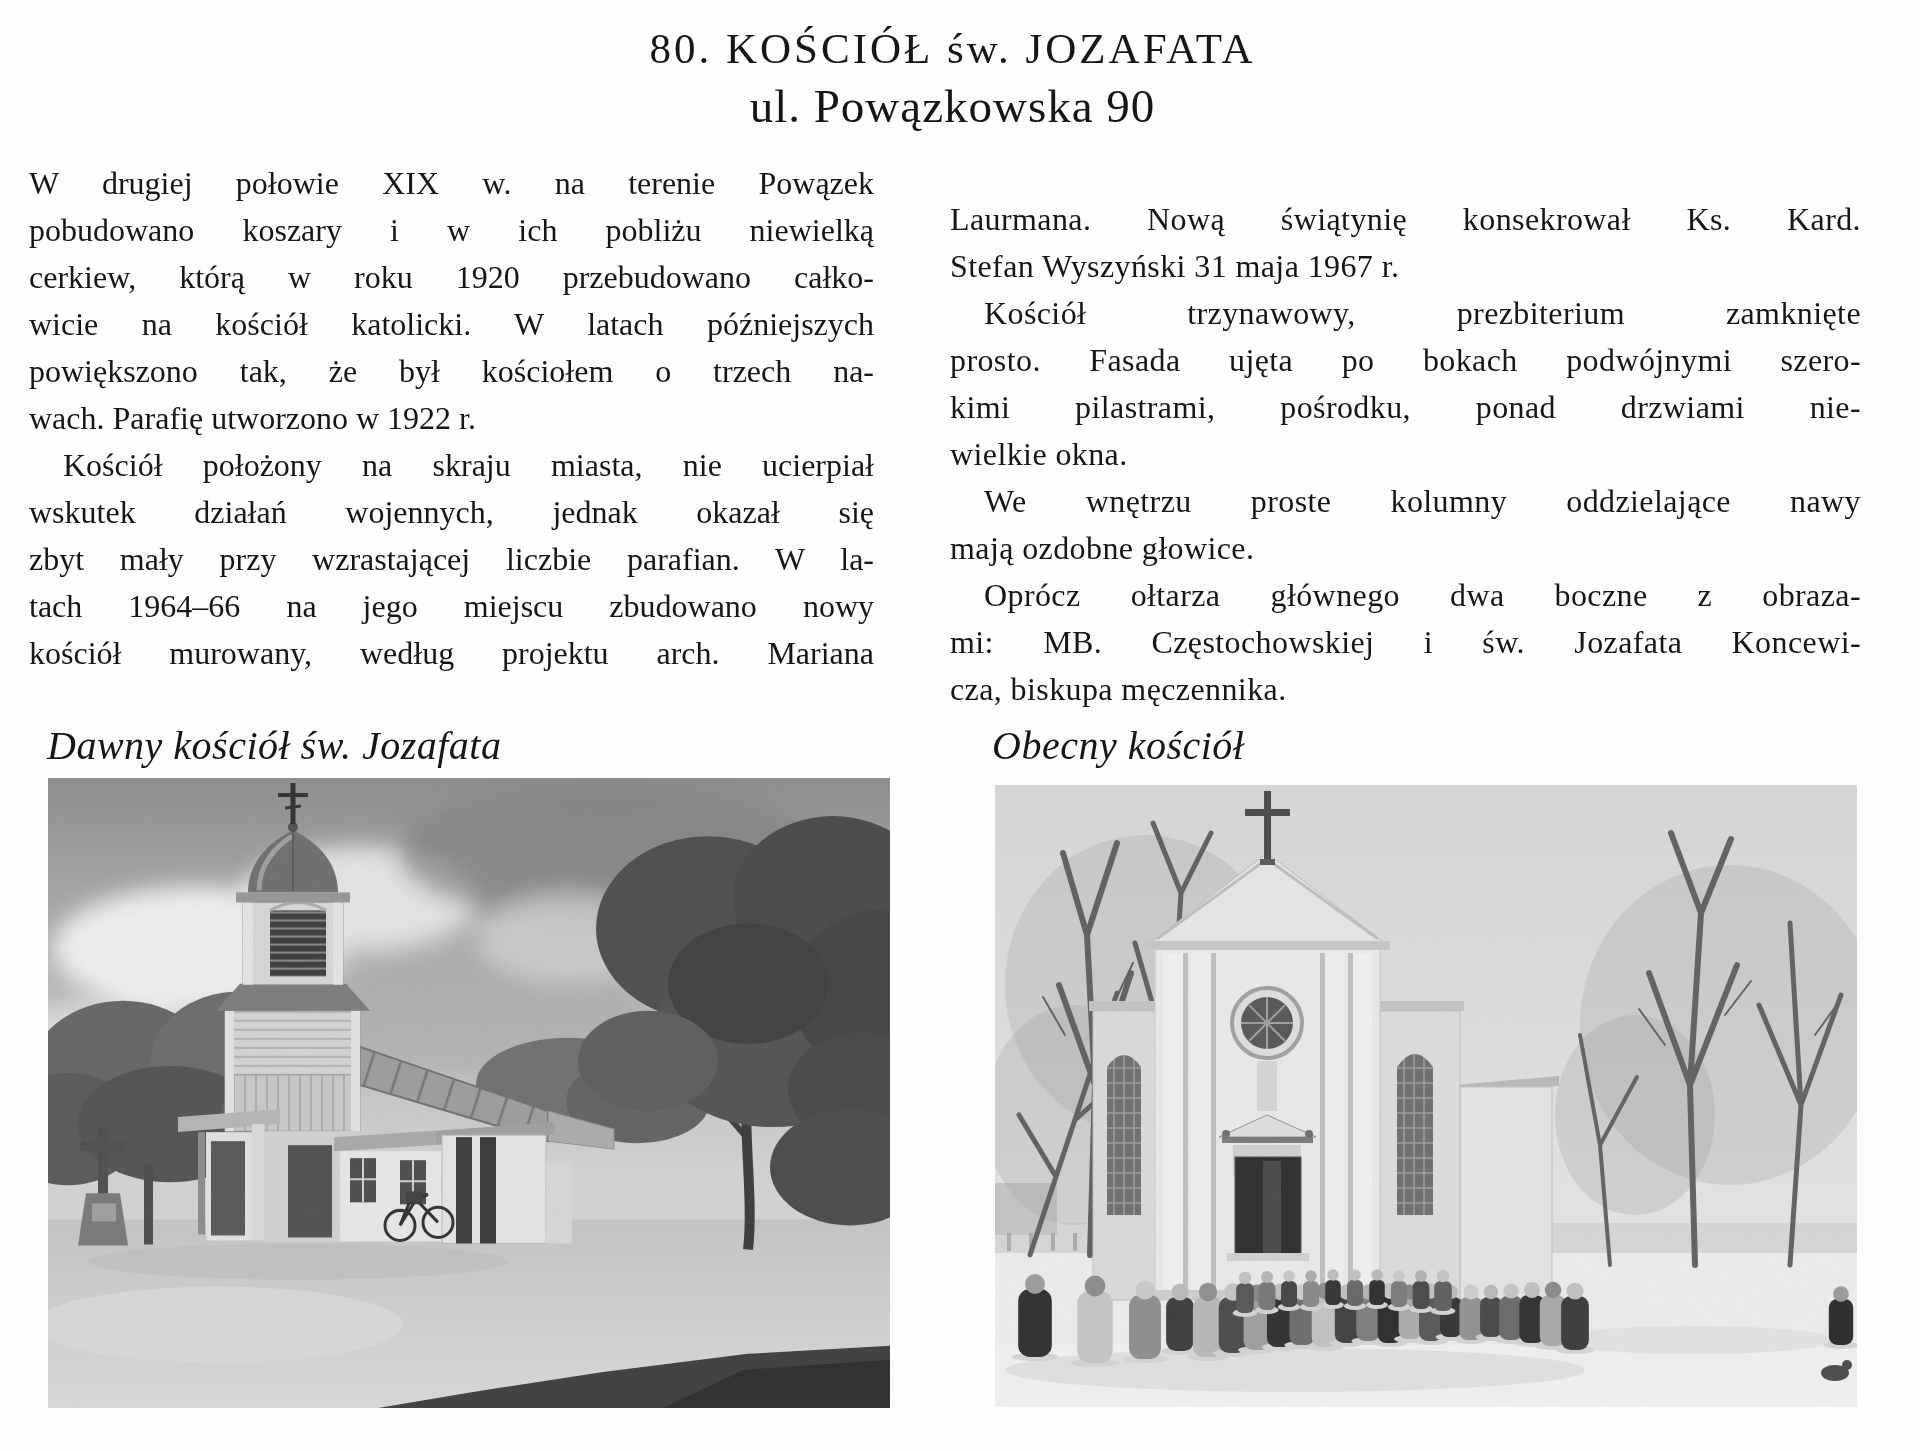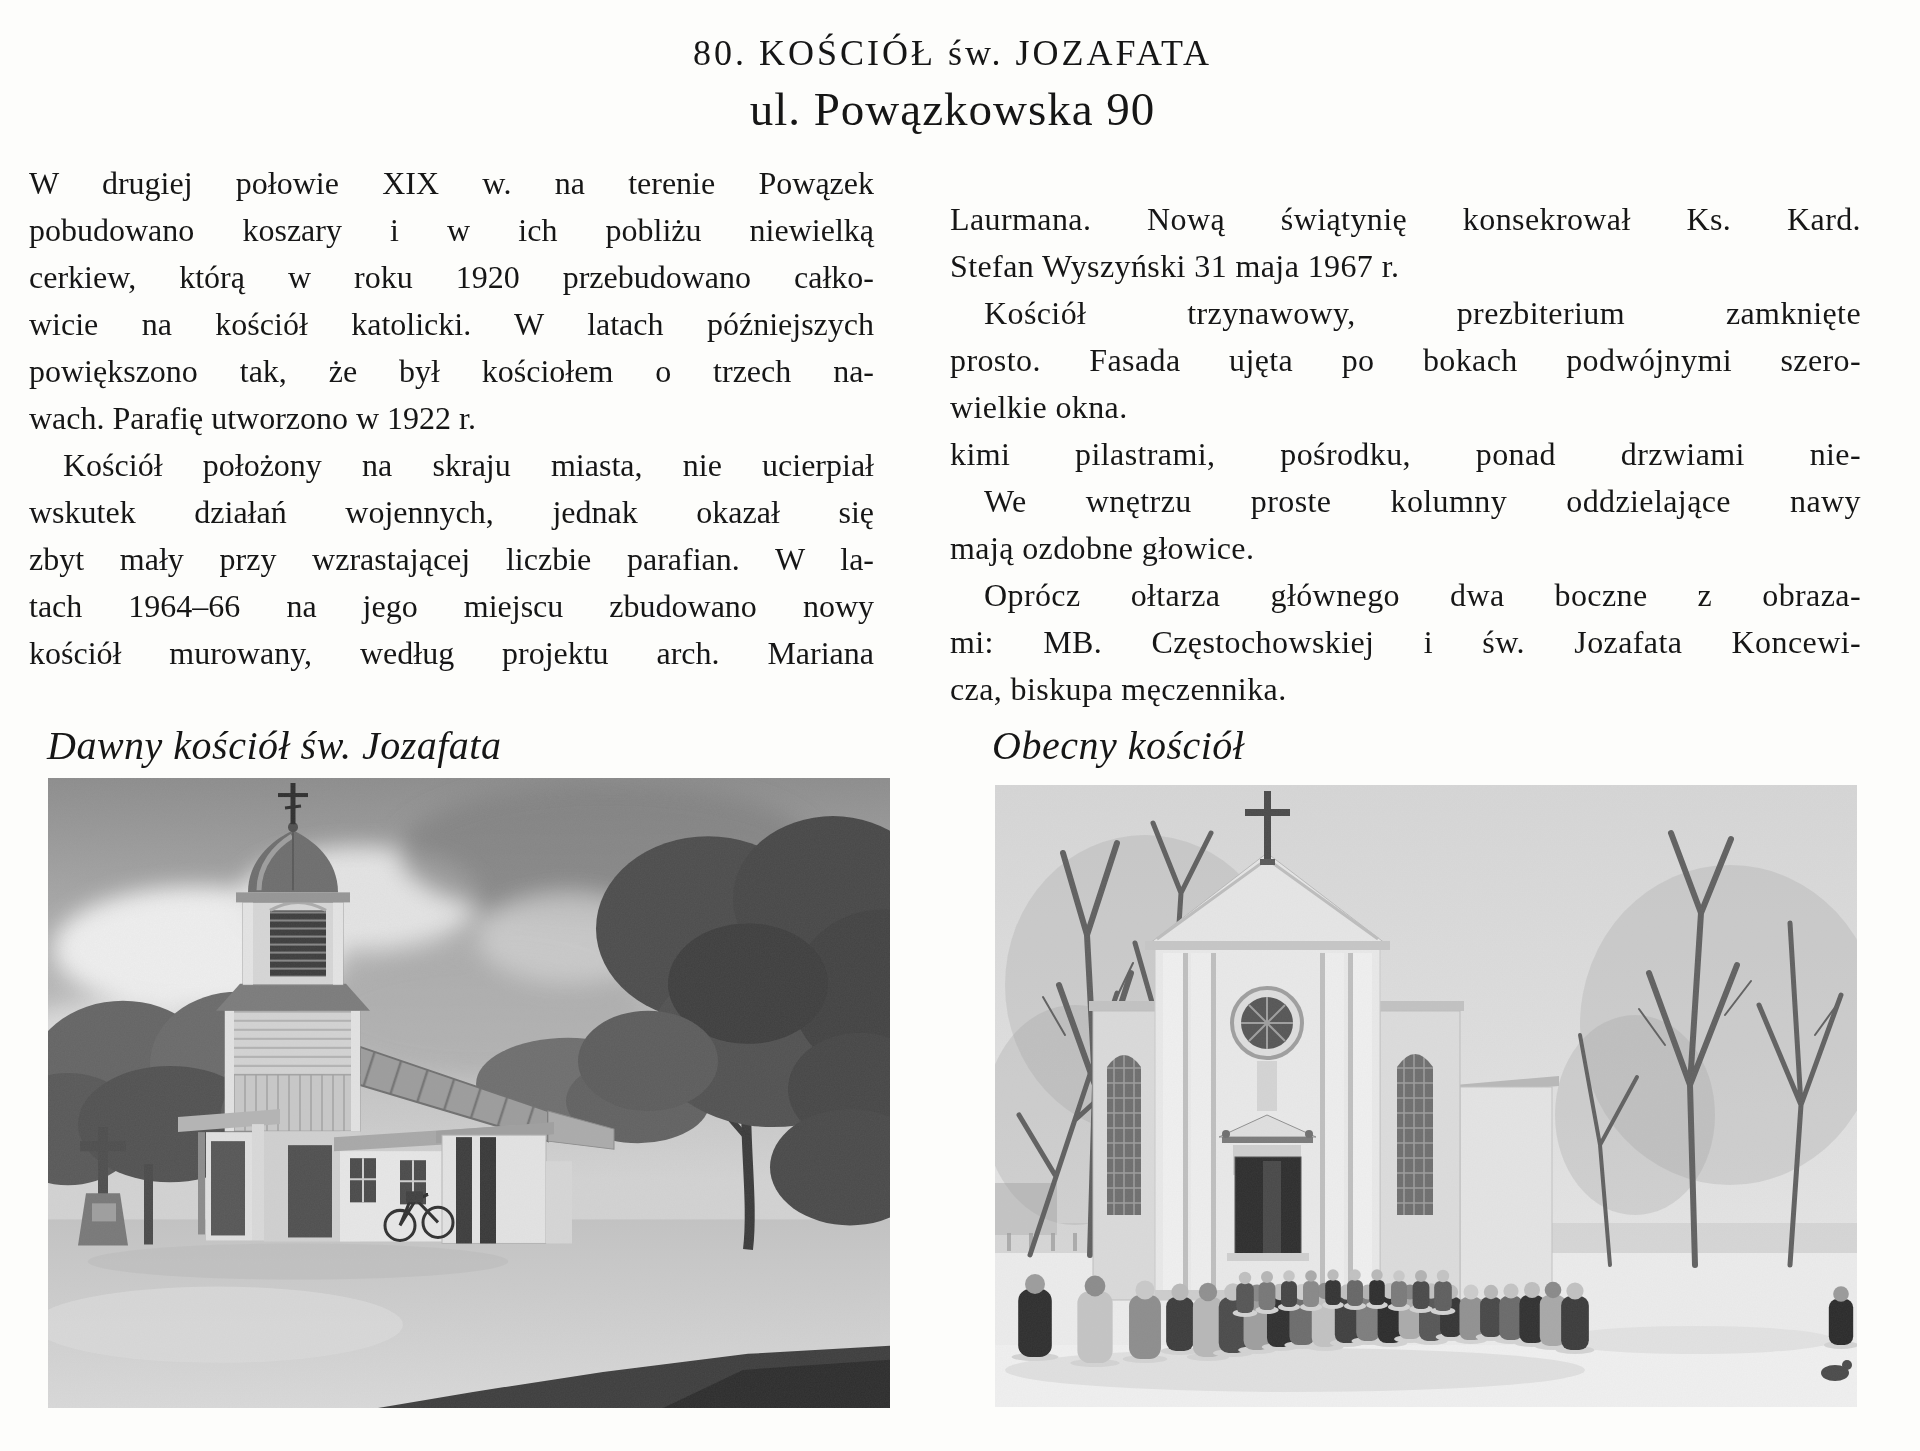--- a/index.html
+++ b/index.html
@@ -2,21 +2,21 @@
 <html><head>
 <meta charset="utf-8">
 <style>
   html,body{margin:0;padding:0;background:#ffffff;}
   .page{
     position:relative;width:1920px;height:1451px;overflow:hidden;
     background:#fdfdfb;color:#161616;
     font-family:"Liberation Serif","DejaVu Serif",serif;
   }
   header{position:absolute;left:45px;top:24px;width:1815px;text-align:center;}
-  h1{margin:8px;font-size:36px;font-weight:normal;letter-spacing:3px;}
+  h1{margin:0;font-size:43px;font-weight:normal;letter-spacing:3px;}
   .subtitle{margin-top:6px;font-size:47px;letter-spacing:1px;}
   .col{position:absolute;top:160px;font-size:32px;line-height:47px;}
   .col-left{left:29px;width:845px;}
   .col-right{left:950px;width:911px;letter-spacing:.4px;margin-top:36px;}
   .tl{text-align:justify;text-align-last:justify;}
   .tl.endp{text-align-last:left;}
   .tl.indent{text-indent:34px;}
   .caption{position:absolute;top:722px;font-size:40px;font-style:italic;letter-spacing:.5px;}
   .caption-left{left:47px;}
   .caption-right{left:992px;}
@@ -47,22 +47,22 @@
     <div class="tl">zbyt mały przy wzrastającej liczbie parafian. W la-</div>
     <div class="tl">tach 1964–66 na jego miejscu zbudowano nowy</div>
     <div class="tl">kościół murowany, według projektu arch. Mariana</div>
   </section>
 
   <section class="col col-right">
     <div class="tl">Laurmana. Nową świątynię konsekrował Ks. Kard.</div>
     <div class="tl endp">Stefan Wyszyński 31 maja 1967 r.</div>
     <div class="tl indent">Kościół trzynawowy, prezbiterium zamknięte</div>
     <div class="tl">prosto. Fasada ujęta po bokach podwójnymi szero-</div>
+    <div class="tl">kimi pilastrami, pośrodku, ponad drzwiami nie-</div>
     <div class="tl endp">wielkie okna.</div>
-    <div class="tl">kimi pilastrami, pośrodku, ponad drzwiami nie-</div>
     <div class="tl indent">We wnętrzu proste kolumny oddzielające nawy</div>
     <div class="tl endp">mają ozdobne głowice.</div>
     <div class="tl indent">Oprócz ołtarza głównego dwa boczne z obraza-</div>
     <div class="tl">mi: MB. Częstochowskiej i św. Jozafata Koncewi-</div>
     <div class="tl endp">cza, biskupa męczennika.</div>
   </section>
 
   <div class="caption caption-left">Dawny kościół św. Jozafata</div>
   <div class="caption caption-right">Obecny kościół</div>
 

